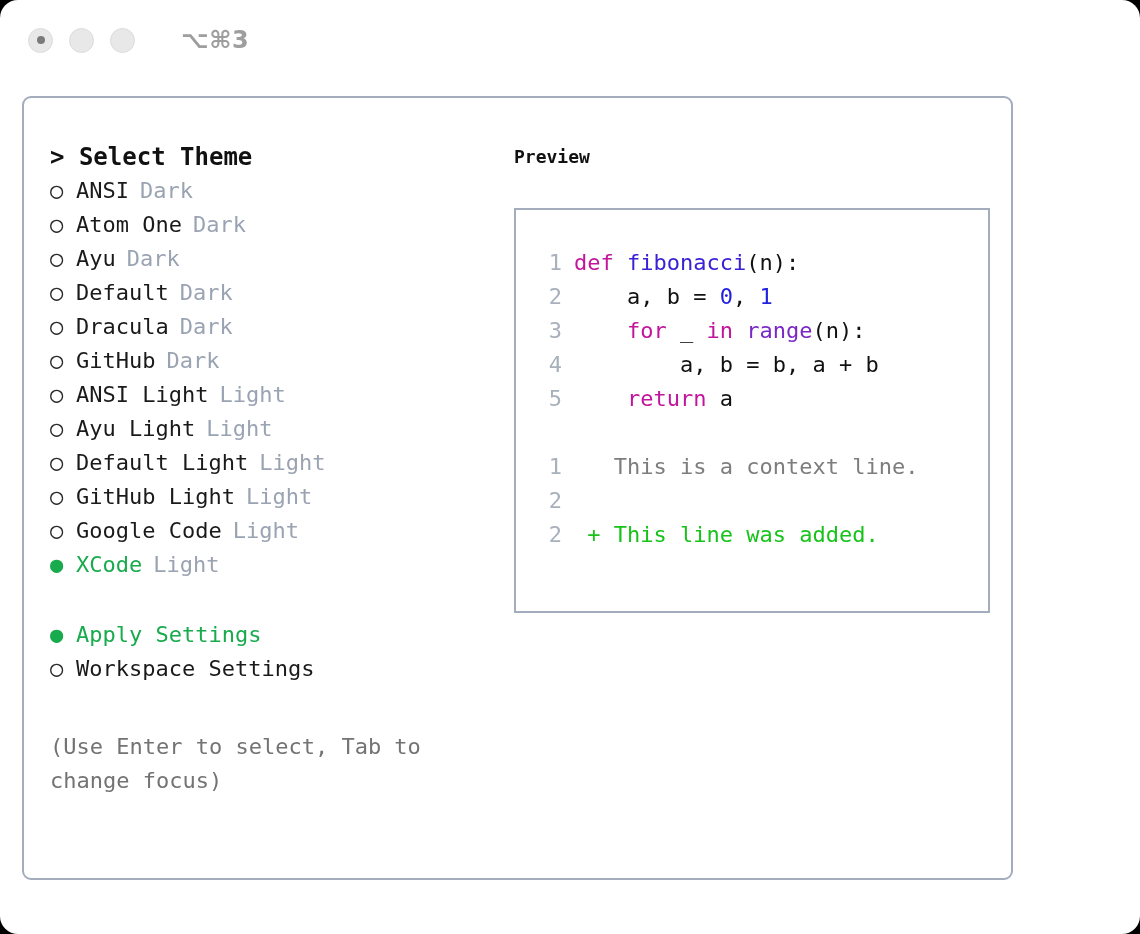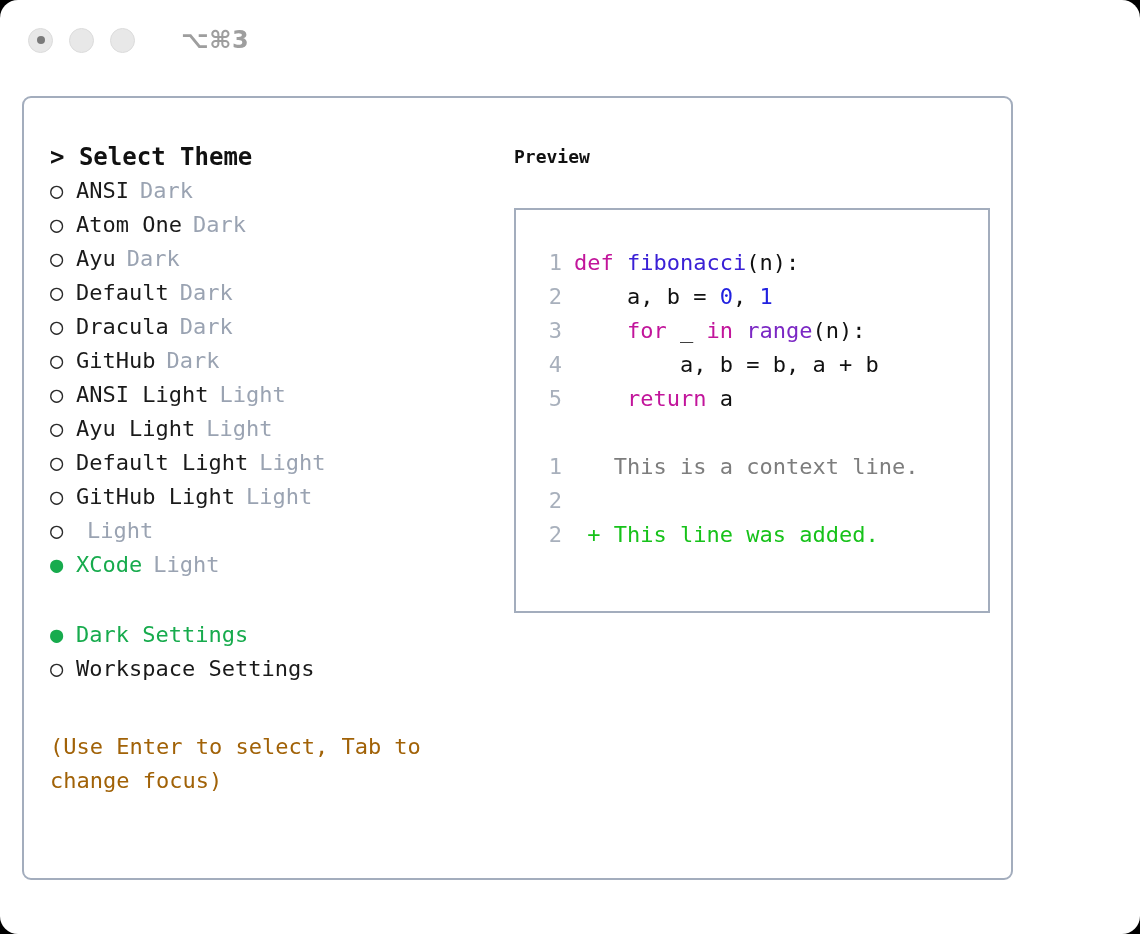--- a/index.html
+++ b/index.html
@@ -118,21 +118,21 @@
   .row.selected .label { color: #17ab4d; text-align: center; }
   .row .tag {
     color: #9aa3b2;
     margin-left: 11px;
   }
   #apply-block { margin-top: 36px; }
   #hint {
     margin-top: 44px;
     font-size: 22px;
     line-height: 34px;
-    color: #a16207;
+    color: #737373;
     width: 420px;
   }
 
   
   #right {
     position: absolute;
     left: 478px;
     top: 42px;
     width: 500px;
   }
@@ -197,27 +197,27 @@
             <div class="row"><span class="marker">○</span><span class="label">ANSI</span><span class="tag">Dark</span></div>
             <div class="row"><span class="marker">○</span><span class="label">Atom One</span><span class="tag">Dark</span></div>
             <div class="row"><span class="marker">○</span><span class="label">Ayu</span><span class="tag">Dark</span></div>
             <div class="row"><span class="marker">○</span><span class="label">Default</span><span class="tag">Dark</span></div>
             <div class="row"><span class="marker">○</span><span class="label">Dracula</span><span class="tag">Dark</span></div>
             <div class="row"><span class="marker">○</span><span class="label">GitHub</span><span class="tag">Dark</span></div>
             <div class="row"><span class="marker">○</span><span class="label">ANSI Light</span><span class="tag">Light</span></div>
             <div class="row"><span class="marker">○</span><span class="label">Ayu Light</span><span class="tag">Light</span></div>
             <div class="row"><span class="marker">○</span><span class="label">Default Light</span><span class="tag">Light</span></div>
             <div class="row"><span class="marker">○</span><span class="label">GitHub Light</span><span class="tag">Light</span></div>
-            <div class="row"><span class="marker">○</span><span class="tag">Light</span></div>
+            <div class="row"><span class="marker">○</span><span class="label">Google Code</span><span class="tag">Light</span></div>
             <div class="row selected"><span class="marker selected">●</span><span class="label">XCode</span><span class="tag">Light</span></div>
           </div>
 
         <div id="apply-block">
           <div id="apply-list">
-              <div class="row selected"><span class="marker selected">●</span><span class="label">Dark Settings</span></div>
+              <div class="row selected"><span class="marker selected">●</span><span class="label">Apply Settings</span></div>
               <div class="row"><span class="marker">○</span><span class="label">Workspace Settings</span></div>
             </div>
         </div>
 
         <div id="hint">(Use Enter to select, Tab to change focus)</div>
       </div>
 
       <div id="right">
         <div id="preview-title">Preview</div>
         <div id="preview-box">

